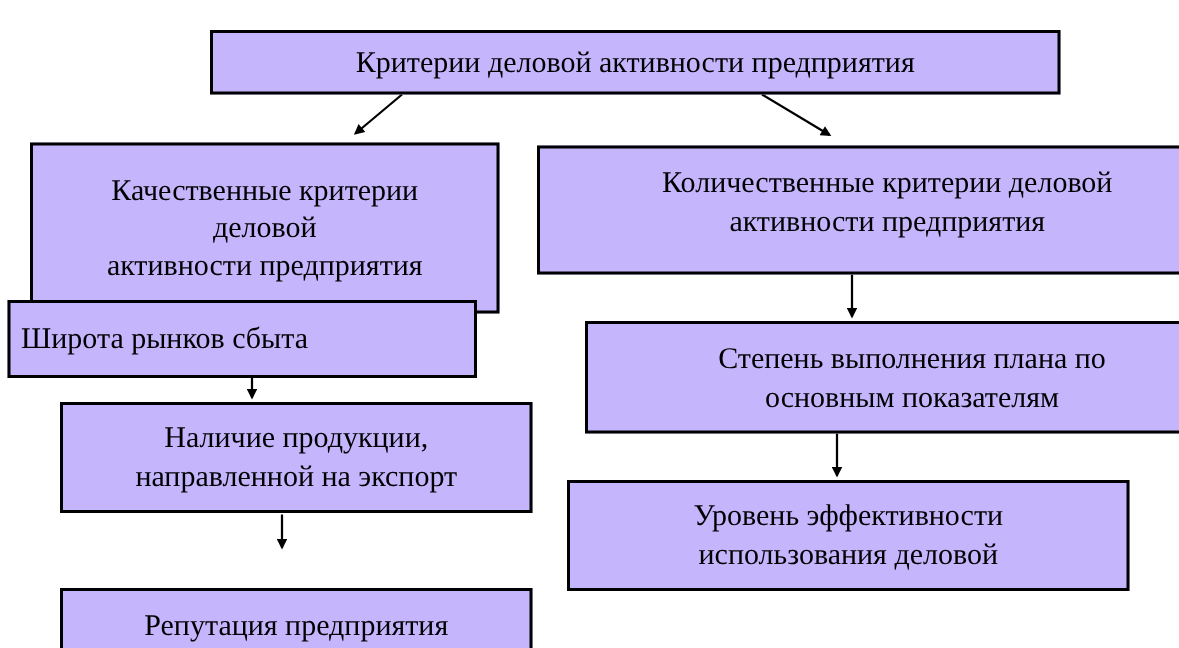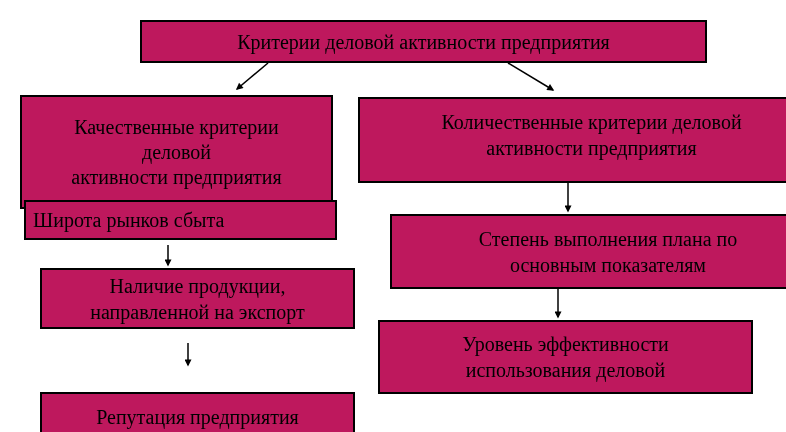--- a/index.html
+++ b/index.html
@@ -13,37 +13,37 @@
     height: 432px;
     background: #ffffff;
     font-family: "Liberation Serif", "DejaVu Serif", serif;
     color: #000000;
     overflow: hidden;
   }
   .node {
     position: absolute;
     box-sizing: border-box;
     border: 2px solid #000000;
-    background: #be185d;
+    background: #c4b5fd;
     display: flex;
     align-items: center;
     justify-content: center;
     text-align: center;
     font-size: 20px;
     line-height: 1.3;
     white-space: pre-line;
   }
   
   .node-root         { left: 140px; top: 20px;  width: 567px; height: 43px; }
   .node-qualitative  { left: 20px;  top: 95px;  width: 313px; height: 114px; line-height: 1.25; }
   .node-quantitative { left: 358px; top: 97px;  width: 467px; height: 86px;
                        align-items: flex-start; padding-top: 10px; }
-  .node-markets      { left: 24px;  top: 200px; width: 313px; height: 40px;
+  .node-markets      { left: 5px;  top: 200px; width: 313px; height: 52px;
                        justify-content: flex-start; text-align: left; padding-left: 7px; }
-  .node-export       { left: 40px;  top: 268px; width: 315px; height: 61px; }
+  .node-export       { left: 40px;  top: 268px; width: 315px; height: 74px; }
   .node-reputation   { left: 40px;  top: 368px; width: 315px; height: 50px; margin-top: 24px; }
   .node-plan         { left: 390px; top: 214px; width: 424px; height: 75px; padding-left: 12px; }
   .node-efficiency   { left: 378px; top: 320px; width: 375px; height: 74px; }
 
   .edges-overlay {
     position: absolute;
     left: 0; top: 0;
     width: 786px;
     height: 432px;
     pointer-events: none;

